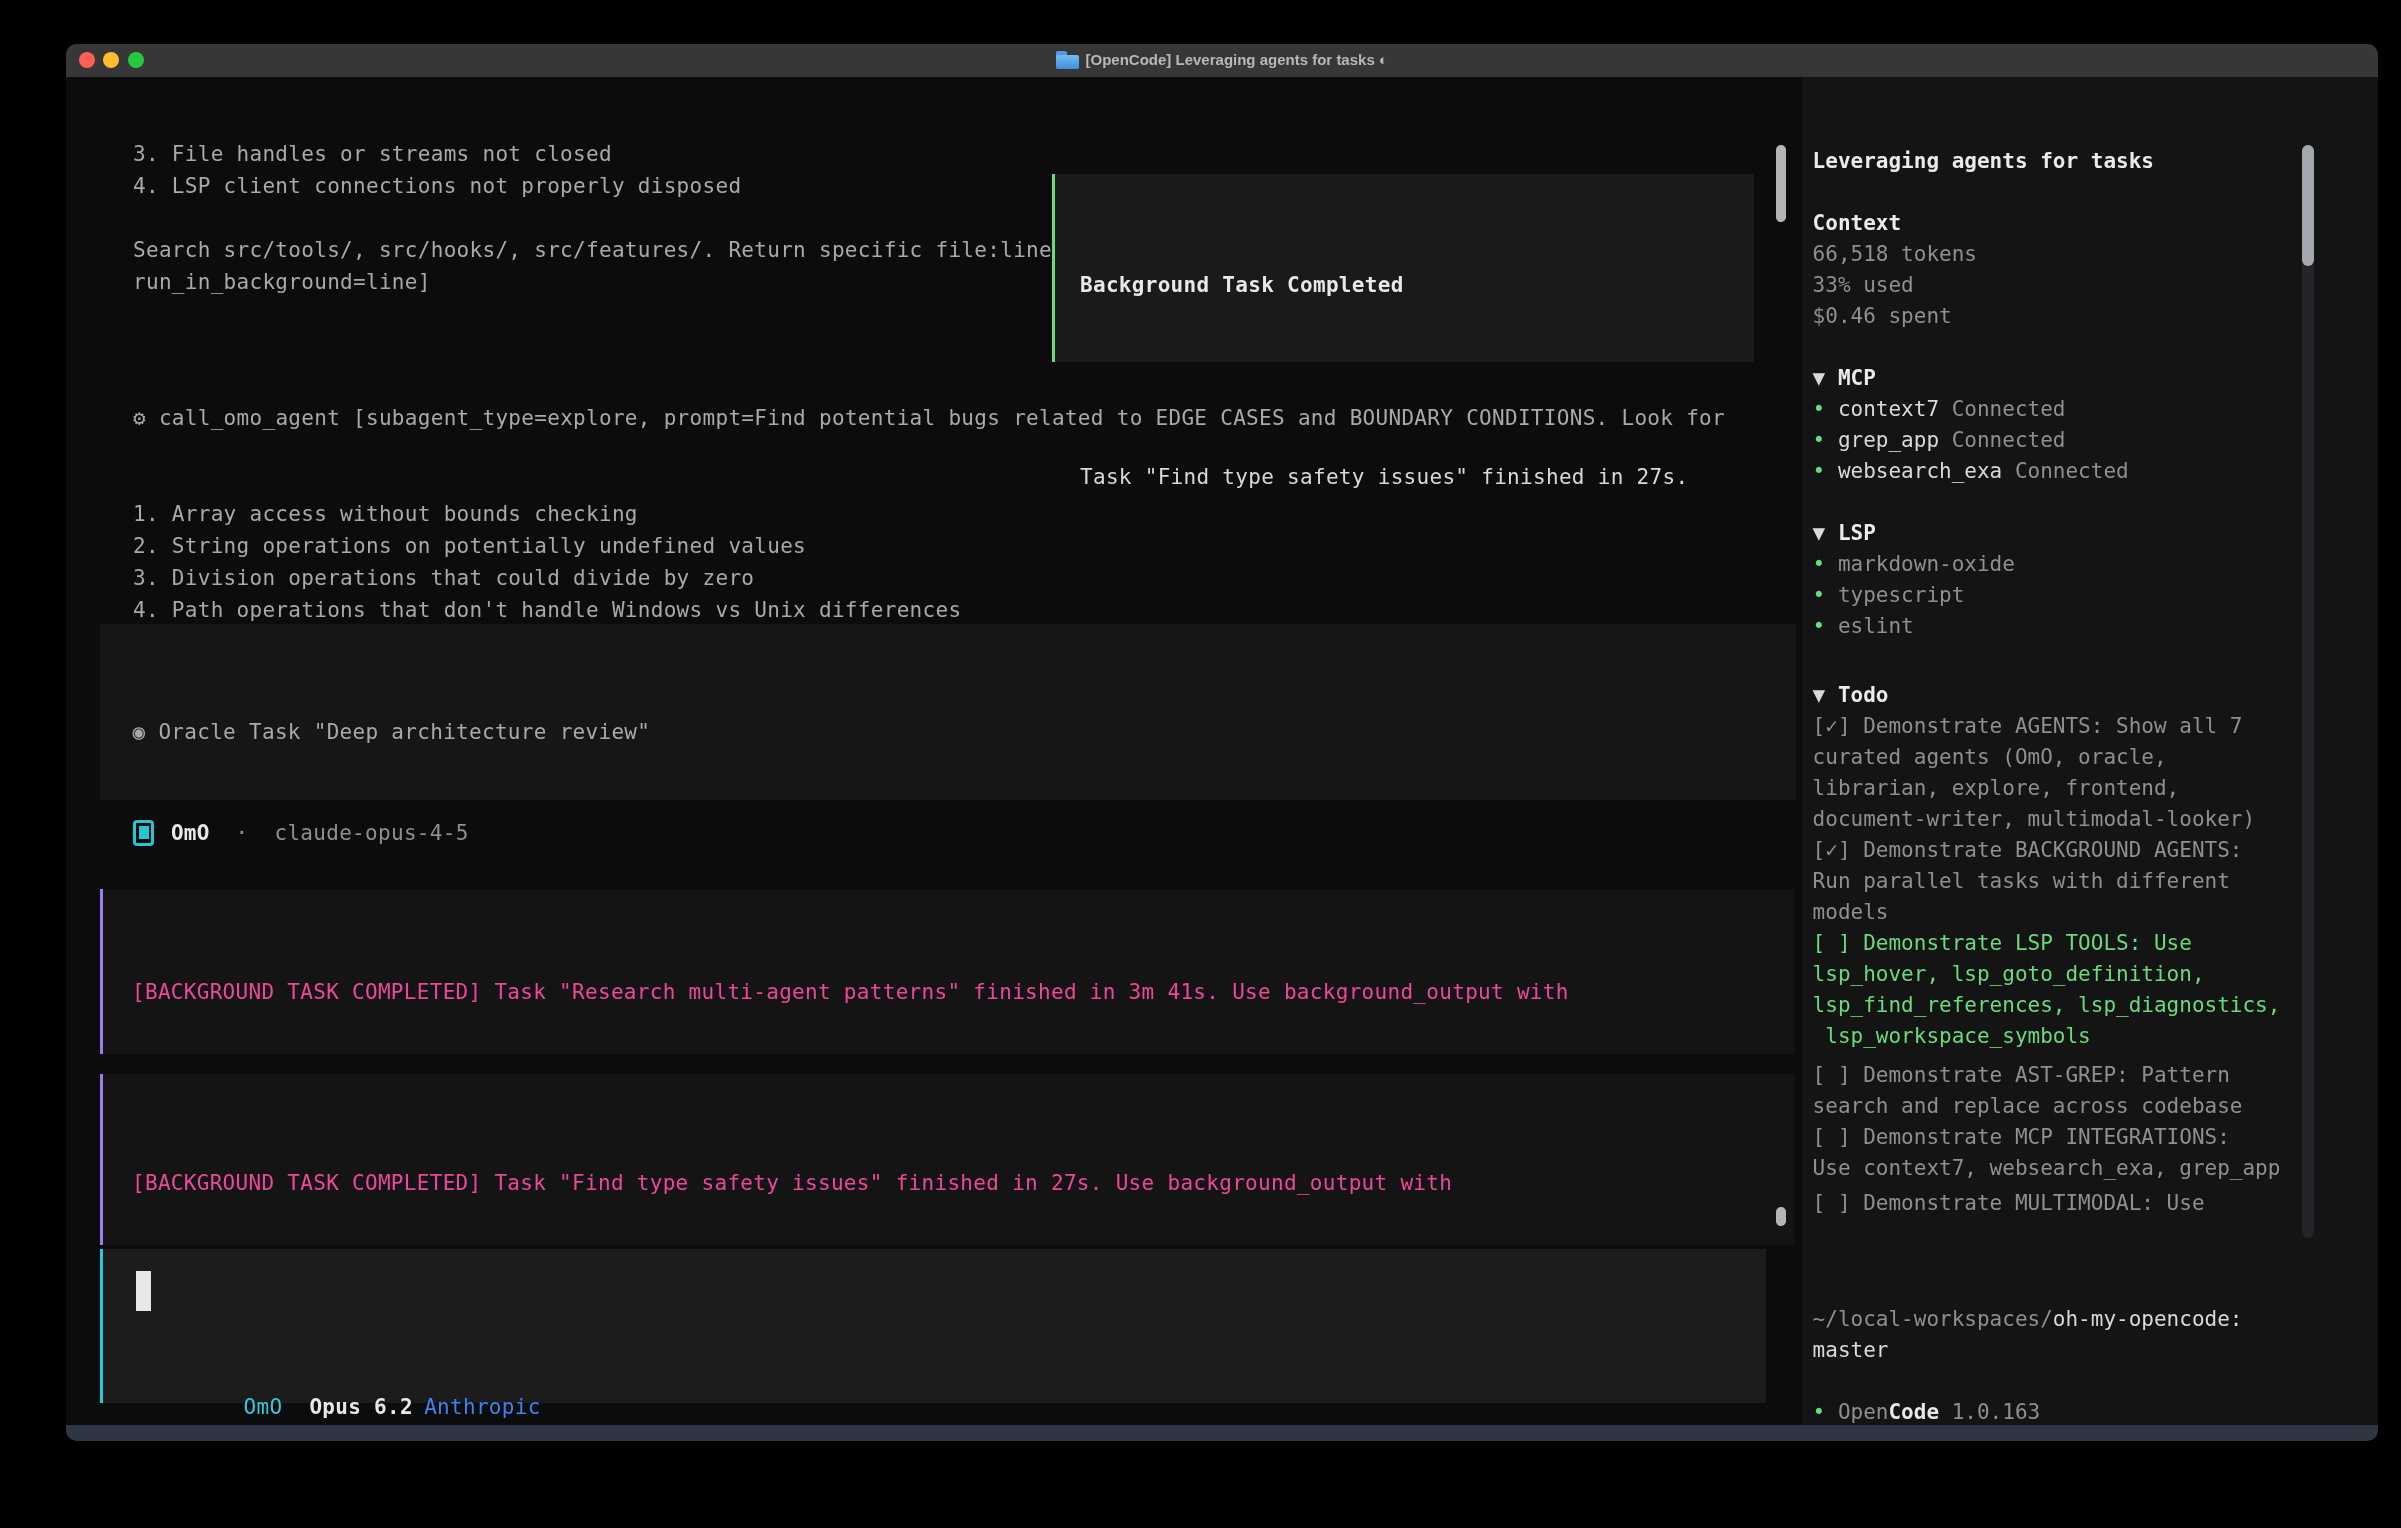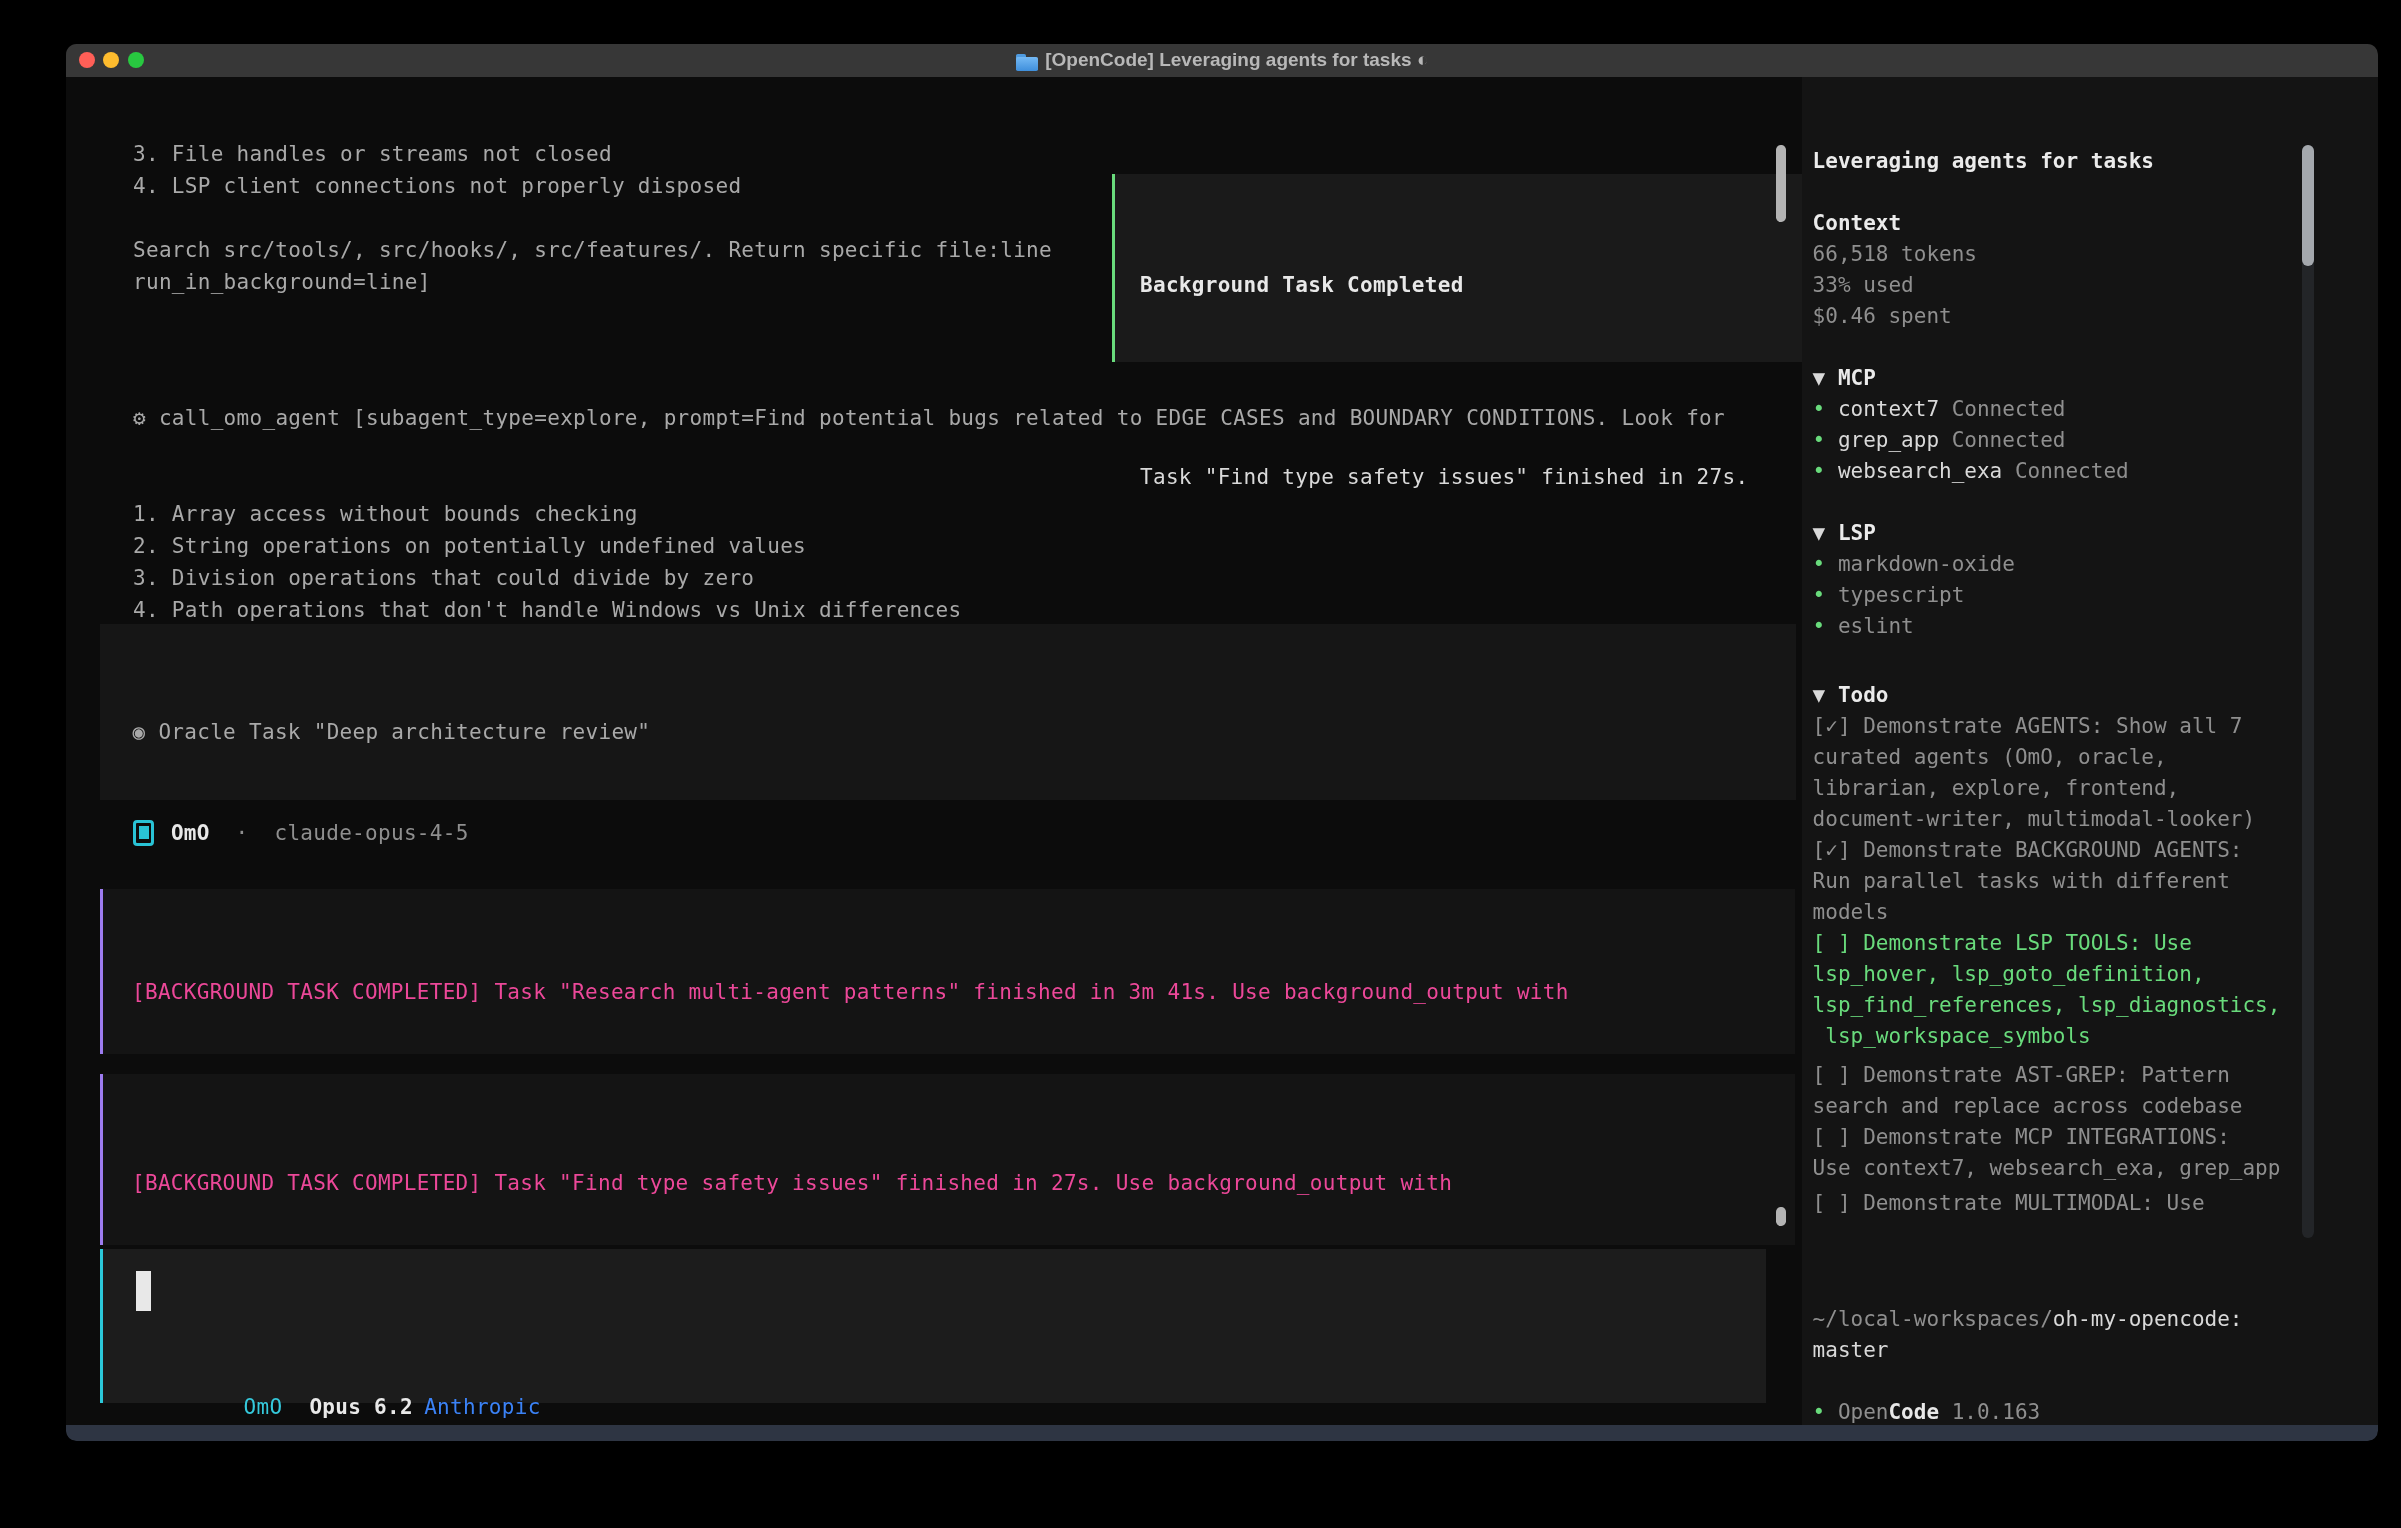--- a/index.html
+++ b/index.html
@@ -4,22 +4,22 @@
 <style>
   html,body{margin:0;padding:0;background:#000;width:2401px;height:1528px;position:relative;
     font-family:"DejaVu Sans Mono",monospace;}
   .window{position:absolute;left:66px;top:44px;width:2312px;height:1397px;background:#0c0c0c;
     border-radius:10.6px;overflow:hidden;}
   .titlebar{position:absolute;left:0;top:0;width:100%;height:32.5px;background:#373737;
     display:flex;align-items:center;justify-content:center;}
   .lights{position:absolute;left:13px;top:0;height:32.5px;display:flex;align-items:center;gap:8.3px;}
   .light{width:16px;height:16px;border-radius:50%;}
   .l-red{background:#ff5f57}.l-yellow{background:#febc2e}.l-green{background:#28c840}
-  .titletext{font-family:"Liberation Sans",sans-serif;font-weight:bold;font-size:19px;color:#b8b8b8;
-    display:flex;align-items:flex-end;gap:7px;}
+  .titletext{font-family:"Liberation Sans",sans-serif;font-weight:bold;font-size:15px;color:#b8b8b8;
+    display:flex;align-items:flex-start;gap:7px;}
   .folder{width:22.5px;height:17.7px;position:relative;display:inline-block;}
   .folder:before{content:"";position:absolute;left:0;top:0;width:10.6px;height:5.9px;background:#4f9be0;border-radius:1.8px;}
   .folder:after{content:"";position:absolute;left:0;top:3.5px;width:22.5px;height:14px;
     background:linear-gradient(#74b9f4,#3f8fdc);border-radius:1.8px;}
   .main{position:absolute;left:0;top:32.5px;width:1736px;height:1349px;background:#0c0c0c;}
   .sidebar{position:absolute;left:1736px;top:32.5px;width:576px;height:1349px;background:#141414;}
   .bottombar{position:absolute;left:0;bottom:0;width:100%;height:16px;background:#2e3543;
     border-radius:0 0 9.5px 9.5px;}
   .flow{position:absolute;font-size:21px;line-height:32px;letter-spacing:0.3px;color:#a9a9a9;white-space:pre;}
   .tline{min-height:32px;}
@@ -53,21 +53,21 @@
     <div class="titletext">
       <span class="folder"></span>
       <span>[OpenCode] Leveraging agents for tasks ◐</span>
     </div>
   </div>
 
   <div class="main">
 
     <div class="flow" style="left:67px;top:61px;"><div class="tline">3. File handles or streams not closed</div><div class="tline">4. LSP client connections not properly disposed</div><div class="tline">&nbsp;</div><div class="tline">Search src/tools/, src/hooks/, src/features/. Return specific file:line</div><div class="tline">run_in_background=line]</div></div>
 
-    <div class="box" style="left:1046px;top:97px;width:674px;height:157px;background:#1a1a1a;
+    <div class="box" style="left:986px;top:97px;width:674px;height:157px;background:#1a1a1a;
          border-left:3.5px solid #69db7c;padding:31px 0 0 25px;">
       <div class="flow" style="position:static;">
         <div class="tline"><span class="b">Background Task Completed</span></div>
         <div class="tline">&nbsp;</div>
         <div class="tline"><span class="bright">Task "Find type safety issues" finished in 27s.</span></div>
       </div>
     </div>
 
     <div class="flow" style="left:67px;top:261px;">
       <div class="tline"><span>⚙</span><span> call_omo_agent [subagent_type=explore, prompt=Find potential bugs related to EDGE CASES and BOUNDARY CONDITIONS. Look for</span></div>

